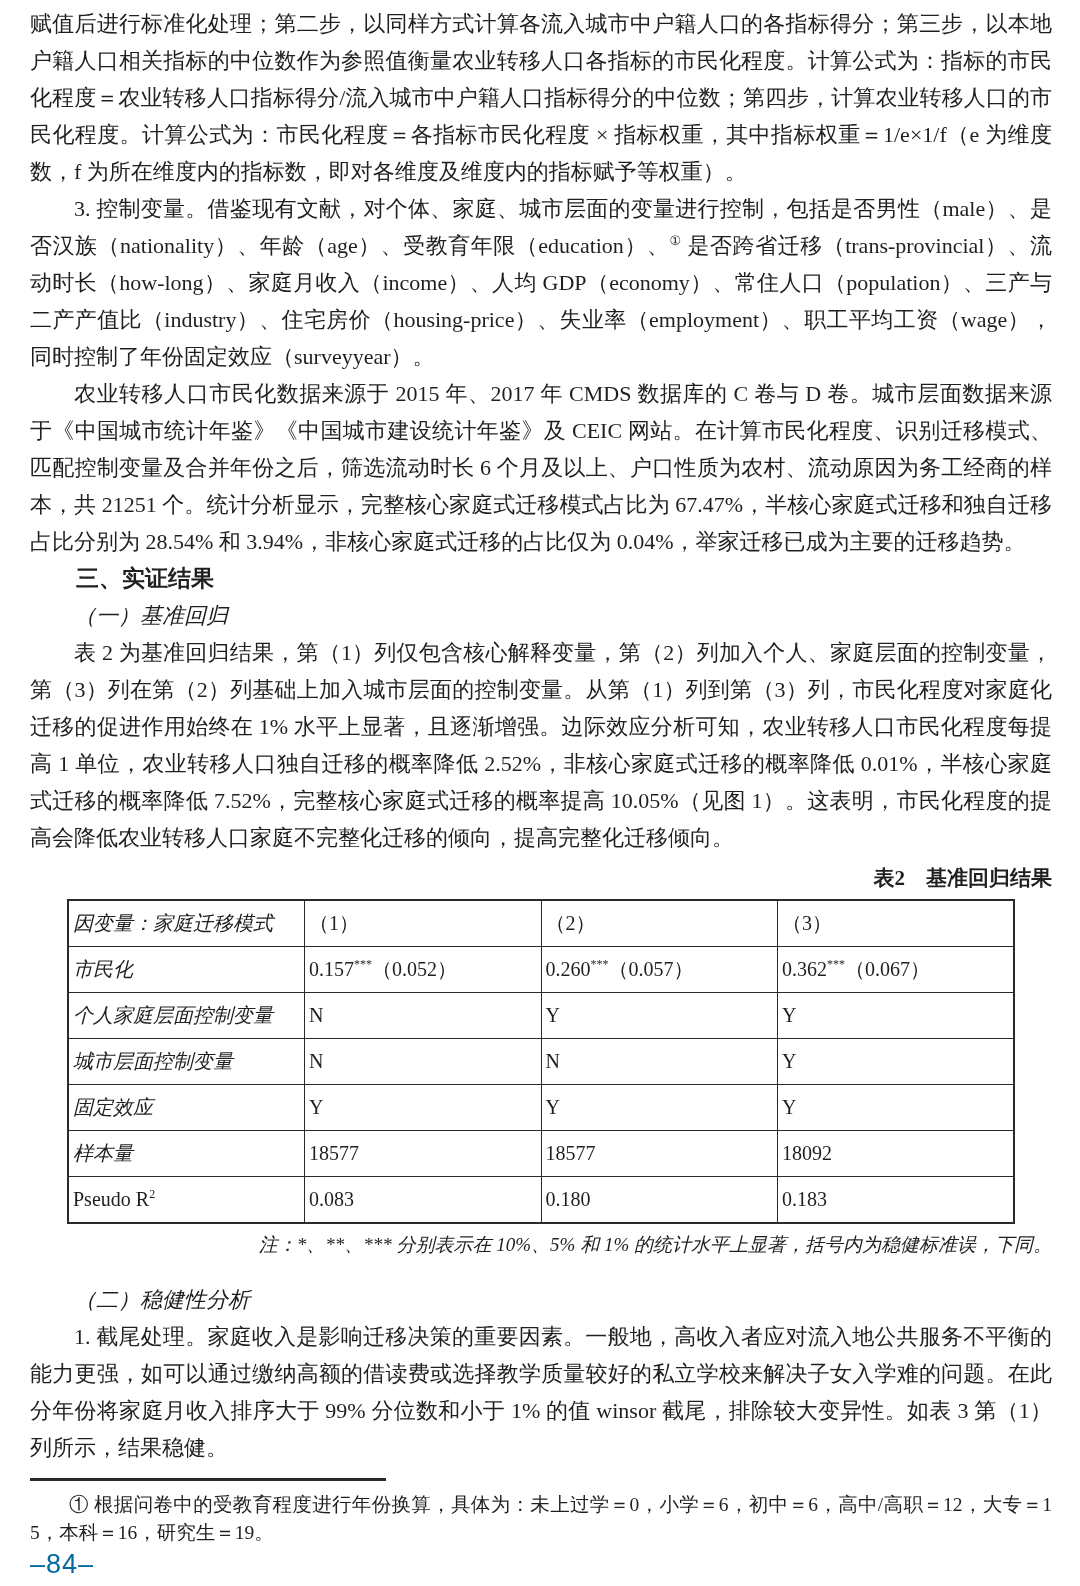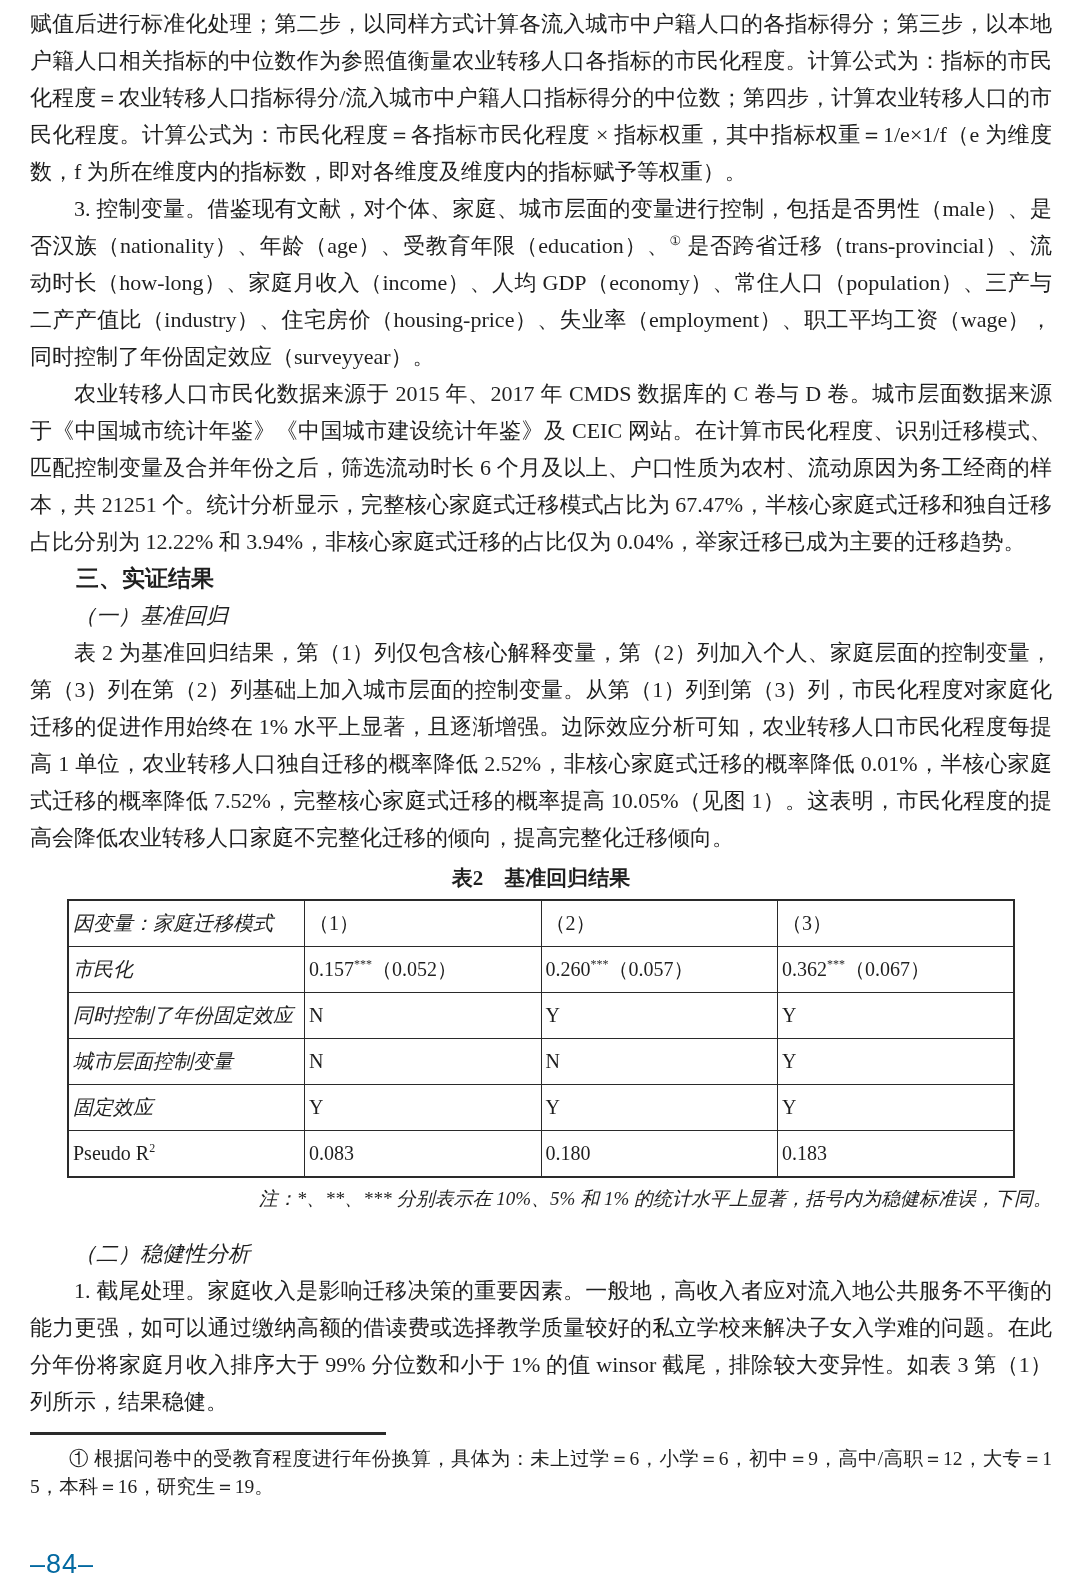--- a/index.html
+++ b/index.html
@@ -21,21 +21,21 @@
     text-justify:inter-ideograph;
     word-break:break-all;
   }
   .indent{text-indent:2em;}
   .kaiti{font-style:italic;}
   .h-bold{font-weight:bold;font-style:normal;font-size:23px;}
   sup{font-size:0.60em;line-height:0;vertical-align:super;letter-spacing:0;}
   .fn-mark{font-size:13px;}
   .table-title{
     font-weight:bold;
-    text-align:center;
+    text-align:right;
     font-size:21px;
     line-height:28px;
     margin:8px 0 7px 0;
   }
   table.reg{
     border-collapse:collapse;
     margin:0 auto;
     width:948px;
     table-layout:fixed;
     border:2px solid #2a2a2a;
@@ -88,21 +88,21 @@
 </head>
 <body>
 
 <div class="page">
 
   <p class="para">赋值后进行标准化处理；第二步，以同样方式计算各流入城市中户籍人口的各指标得分；第三步，以本地户籍人口相关指标的中位数作为参照值衡量农业转移人口各指标的市民化程度。计算公式为：指标的市民化程度＝农业转移人口指标得分/流入城市中户籍人口指标得分的中位数；第四步，计算农业转移人口的市民化程度。计算公式为：市民化程度＝各指标市民化程度 × 指标权重，其中指标权重＝1/e×1/f（e 为维度数，f 为所在维度内的指标数，即对各维度及维度内的指标赋予等权重）。</p>
 
   <p class="para indent"><span>3. 控制变量。借鉴现有文献，对个体、家庭、城市层面的变量进行控制，包括是否男性（male）、是否汉族（nationality）、年龄（age）、受教育年限（education）、</span><sup class="fn-mark">①</sup><span> 是否跨省迁移（trans-provincial）、流动时长（how-long）、家庭月收入（income）、人均 GDP（economy）、常住人口（population）、三产与二产产值比（industry）、住宅房价（housing-price）、失业率（employment）、职工平均工资（wage），同时控制了年份固定效应（surveyyear）。</span></p>
 
 
-  <p class="para indent">农业转移人口市民化数据来源于 2015 年、2017 年 CMDS 数据库的 C 卷与 D 卷。城市层面数据来源于《中国城市统计年鉴》《中国城市建设统计年鉴》及 CEIC 网站。在计算市民化程度、识别迁移模式、匹配控制变量及合并年份之后，筛选流动时长 6 个月及以上、户口性质为农村、流动原因为务工经商的样本，共 21251 个。统计分析显示，完整核心家庭式迁移模式占比为 67.47%，半核心家庭式迁移和独自迁移占比分别为 12.22% 和 3.94%，非核心家庭式迁移的占比仅为 0.04%，举家迁移已成为主要的迁移趋势。</p>
+  <p class="para indent">农业转移人口市民化数据来源于 2015 年、2017 年 CMDS 数据库的 C 卷与 D 卷。城市层面数据来源于《中国城市统计年鉴》《中国城市建设统计年鉴》及 CEIC 网站。在计算市民化程度、识别迁移模式、匹配控制变量及合并年份之后，筛选流动时长 6 个月及以上、户口性质为农村、流动原因为务工经商的样本，共 21251 个。统计分析显示，完整核心家庭式迁移模式占比为 67.47%，半核心家庭式迁移和独自迁移占比分别为 28.54% 和 3.94%，非核心家庭式迁移的占比仅为 0.04%，举家迁移已成为主要的迁移趋势。</p>
 
   <p class="para indent h-bold">三、实证结果</p>
 
   <p class="para indent kaiti">（一）基准回归</p>
 
   <p class="para indent">表 2 为基准回归结果，第（1）列仅包含核心解释变量，第（2）列加入个人、家庭层面的控制变量，第（3）列在第（2）列基础上加入城市层面的控制变量。从第（1）列到第（3）列，市民化程度对家庭化迁移的促进作用始终在 1% 水平上显著，且逐渐增强。边际效应分析可知，农业转移人口市民化程度每提高 1 单位，农业转移人口独自迁移的概率降低 2.52%，非核心家庭式迁移的概率降低 0.01%，半核心家庭式迁移的概率降低 7.52%，完整核心家庭式迁移的概率提高 10.05%（见图 1）。这表明，市民化程度的提高会降低农业转移人口家庭不完整化迁移的倾向，提高完整化迁移倾向。</p>
 
   <div class="table-title">表2　基准回归结果</div>
 
   <table class="reg">
@@ -115,51 +115,57 @@
         </tr>
     </thead>
     <tbody>
         <tr>
           <td class="label-cell">市民化</td>
           <td>0.157<sup>***</sup>（0.052）</td>
           <td>0.260<sup>***</sup>（0.057）</td>
           <td>0.362<sup>***</sup>（0.067）</td>
         </tr>
         <tr>
-          <td class="label-cell">同时控制了年份固定效应</td>
+          <td class="label-cell">个人家庭层面控制变量</td>
           <td>N</td>
           <td>Y</td>
           <td>Y</td>
         </tr>
         <tr>
           <td class="label-cell">城市层面控制变量</td>
           <td>N</td>
           <td>N</td>
           <td>Y</td>
         </tr>
         <tr>
           <td class="label-cell">固定效应</td>
           <td>Y</td>
           <td>Y</td>
           <td>Y</td>
+        </tr>
+        <tr>
+          <td class="label-cell">样本量</td>
+          <td>18577</td>
+          <td>18577</td>
+          <td>18092</td>
         </tr>
         <tr>
           <td>Pseudo R<sup>2</sup></td>
           <td>0.083</td>
           <td>0.180</td>
           <td>0.183</td>
         </tr>
       </tbody>
   </table>
 
   <p class="note">注：*、**、*** 分别表示在 10%、5% 和 1% 的统计水平上显著，括号内为稳健标准误，下同。</p>
 
   <p class="para indent kaiti h-robust">（二）稳健性分析</p>
 
   <p class="para indent">1. 截尾处理。家庭收入是影响迁移决策的重要因素。一般地，高收入者应对流入地公共服务不平衡的能力更强，如可以通过缴纳高额的借读费或选择教学质量较好的私立学校来解决子女入学难的问题。在此分年份将家庭月收入排序大于 99% 分位数和小于 1% 的值 winsor 截尾，排除较大变异性。如表 3 第（1）列所示，结果稳健。</p>
 
   <div class="footnote-rule"></div>
 
-  <p class="footnote">① 根据问卷中的受教育程度进行年份换算，具体为：未上过学＝6，小学＝6，初中＝9，高中/高职＝12，大专＝15，本科＝16，研究生＝19。</p>
+  <p class="footnote">① 根据问卷中的受教育程度进行年份换算，具体为：未上过学＝0，小学＝6，初中＝6，高中/高职＝12，大专＝15，本科＝16，研究生＝19。</p>
 
   <div class="page-num">–84–</div>
 
 </div>
 
 </body></html>

